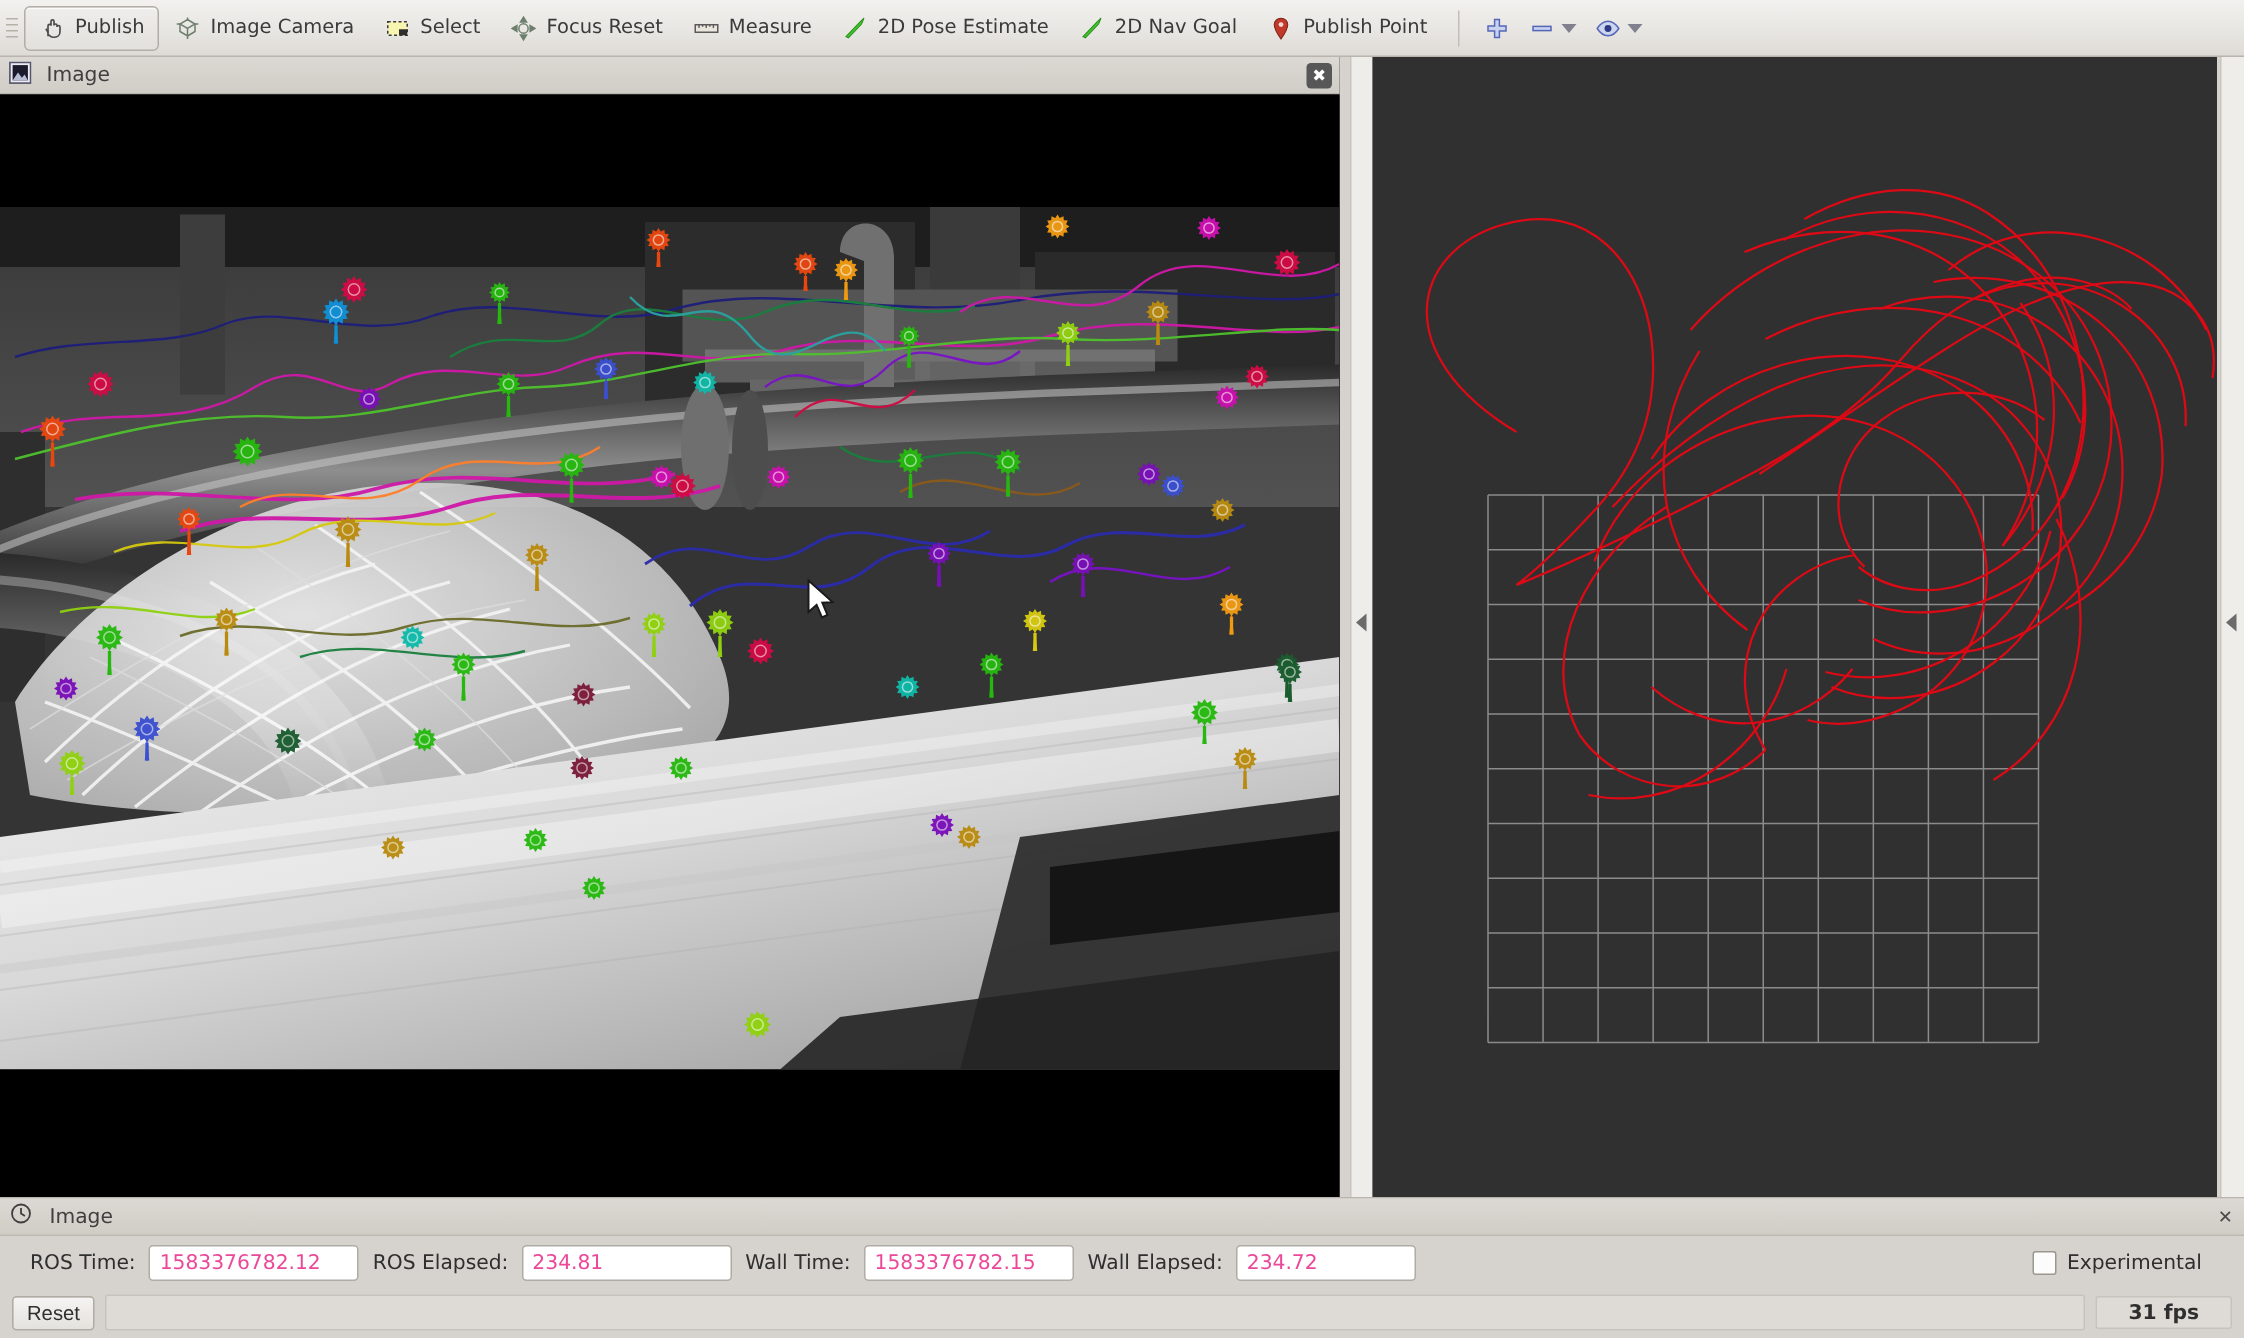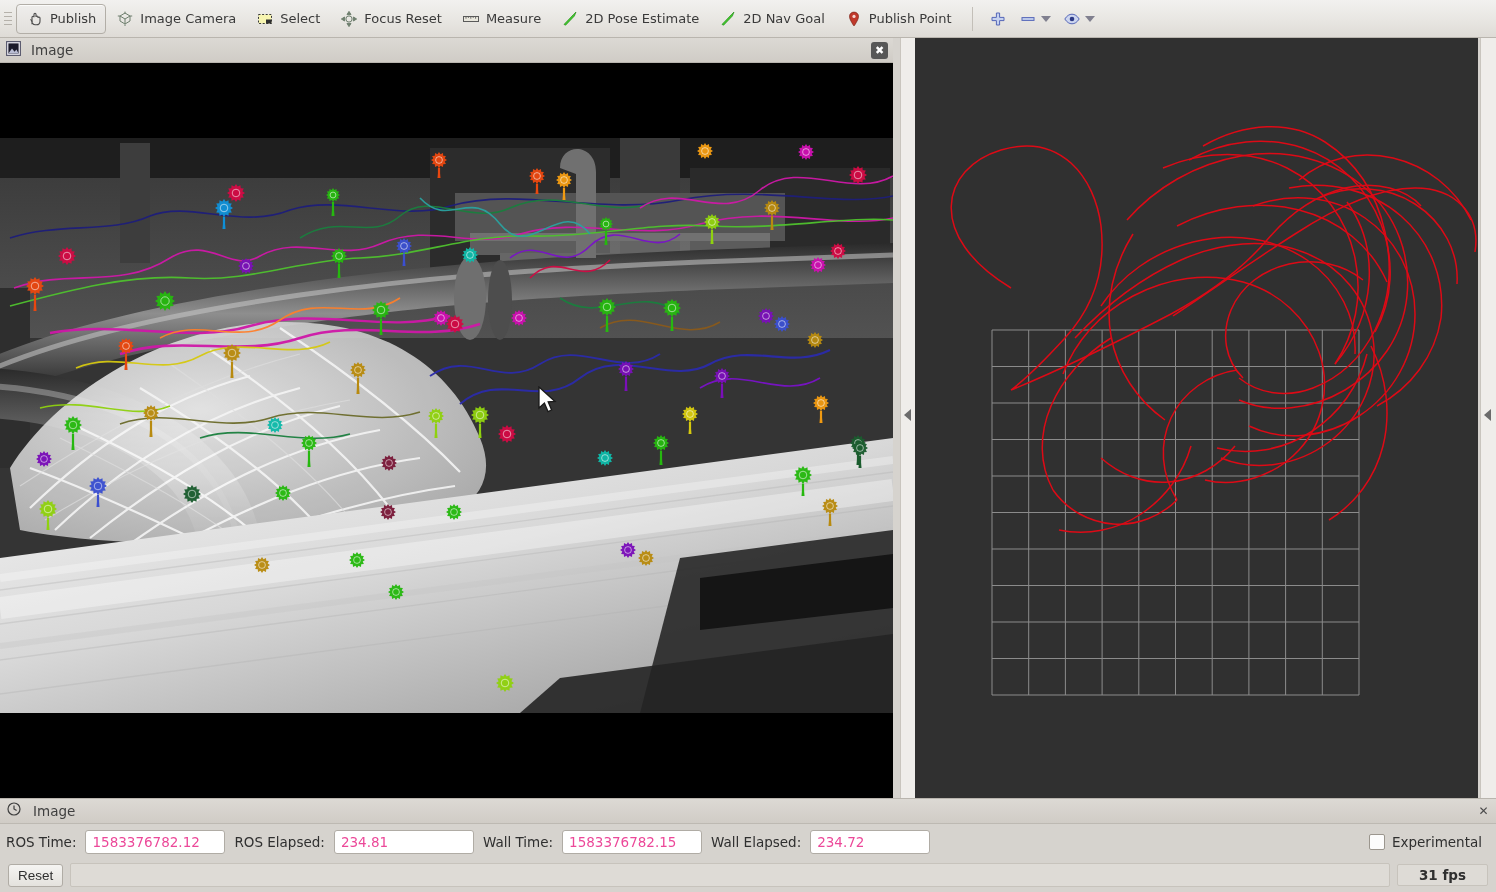--- a/index.html
+++ b/index.html
@@ -66,21 +66,21 @@
   .sarrow{position:absolute;top:371px;left:3px;width:0;height:0;
           border-top:6px solid transparent;border-bottom:6px solid transparent;border-right:7px solid #6b6b6b;}
 
   
   #timepanel{position:absolute;left:0;top:798px;width:1496px;height:94px;
              background:#d6d3ce;border-top:1px solid #b9b5ae;}
   #timetitle{height:25px;background:linear-gradient(180deg,#dcd9d4,#d0ccc6);
              border-bottom:1px solid #bdb9b2;display:flex;align-items:center;padding-left:7px;gap:8px;box-sizing:border-box;}
   #timetitle .ttl{font-size:13.5px;color:#3f3f3f;}
   #timeclose{position:absolute;right:6px;top:6px;width:13px;height:13px;color:#4a4a4a;font-size:12px;line-height:12px;text-align:center;cursor:default;}
-  #timerow{height:36px;display:flex;align-items:center;padding:0 6px;gap:9px;box-sizing:border-box;}
+  #timerow{height:36px;display:flex;align-items:center;padding:0 20px;gap:9px;box-sizing:border-box;}
   #timerow label{font-size:13.5px;color:#2f2f2f;white-space:nowrap;}
   #timerow input{
     height:24px;border:1px solid #b0aca5;border-radius:3px;background:#ffffff;
     font-family:"DejaVu Sans","Liberation Sans",sans-serif;font-size:13.5px;color:#ec4899;
     padding:0 6px;box-sizing:border-box;outline:none;
   }
   .cbwrap{margin-left:auto;display:flex;align-items:center;gap:7px;padding-right:8px;}
   .cbox{width:14px;height:14px;border:1px solid #9b968e;border-radius:2px;background:#fcfcfc;}
   #statusrow{height:30px;display:flex;align-items:center;padding:0 8px;gap:7px;box-sizing:border-box;}
   #resetbtn{

